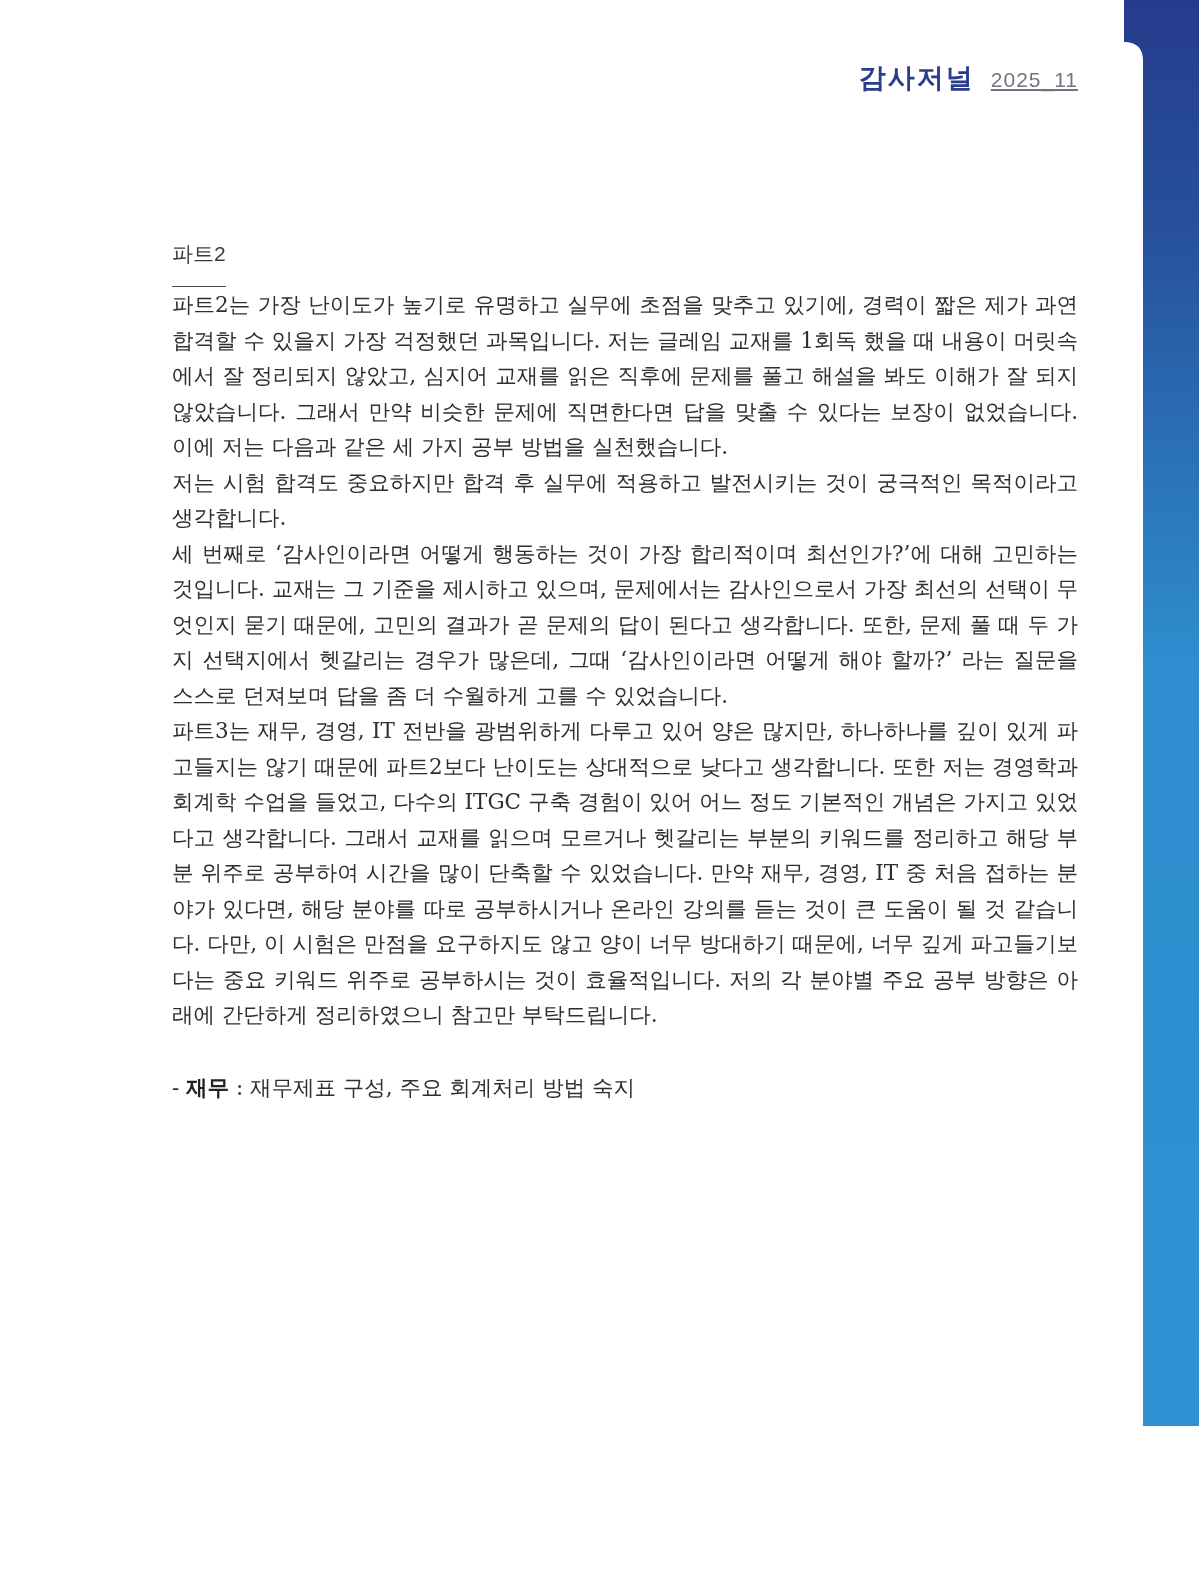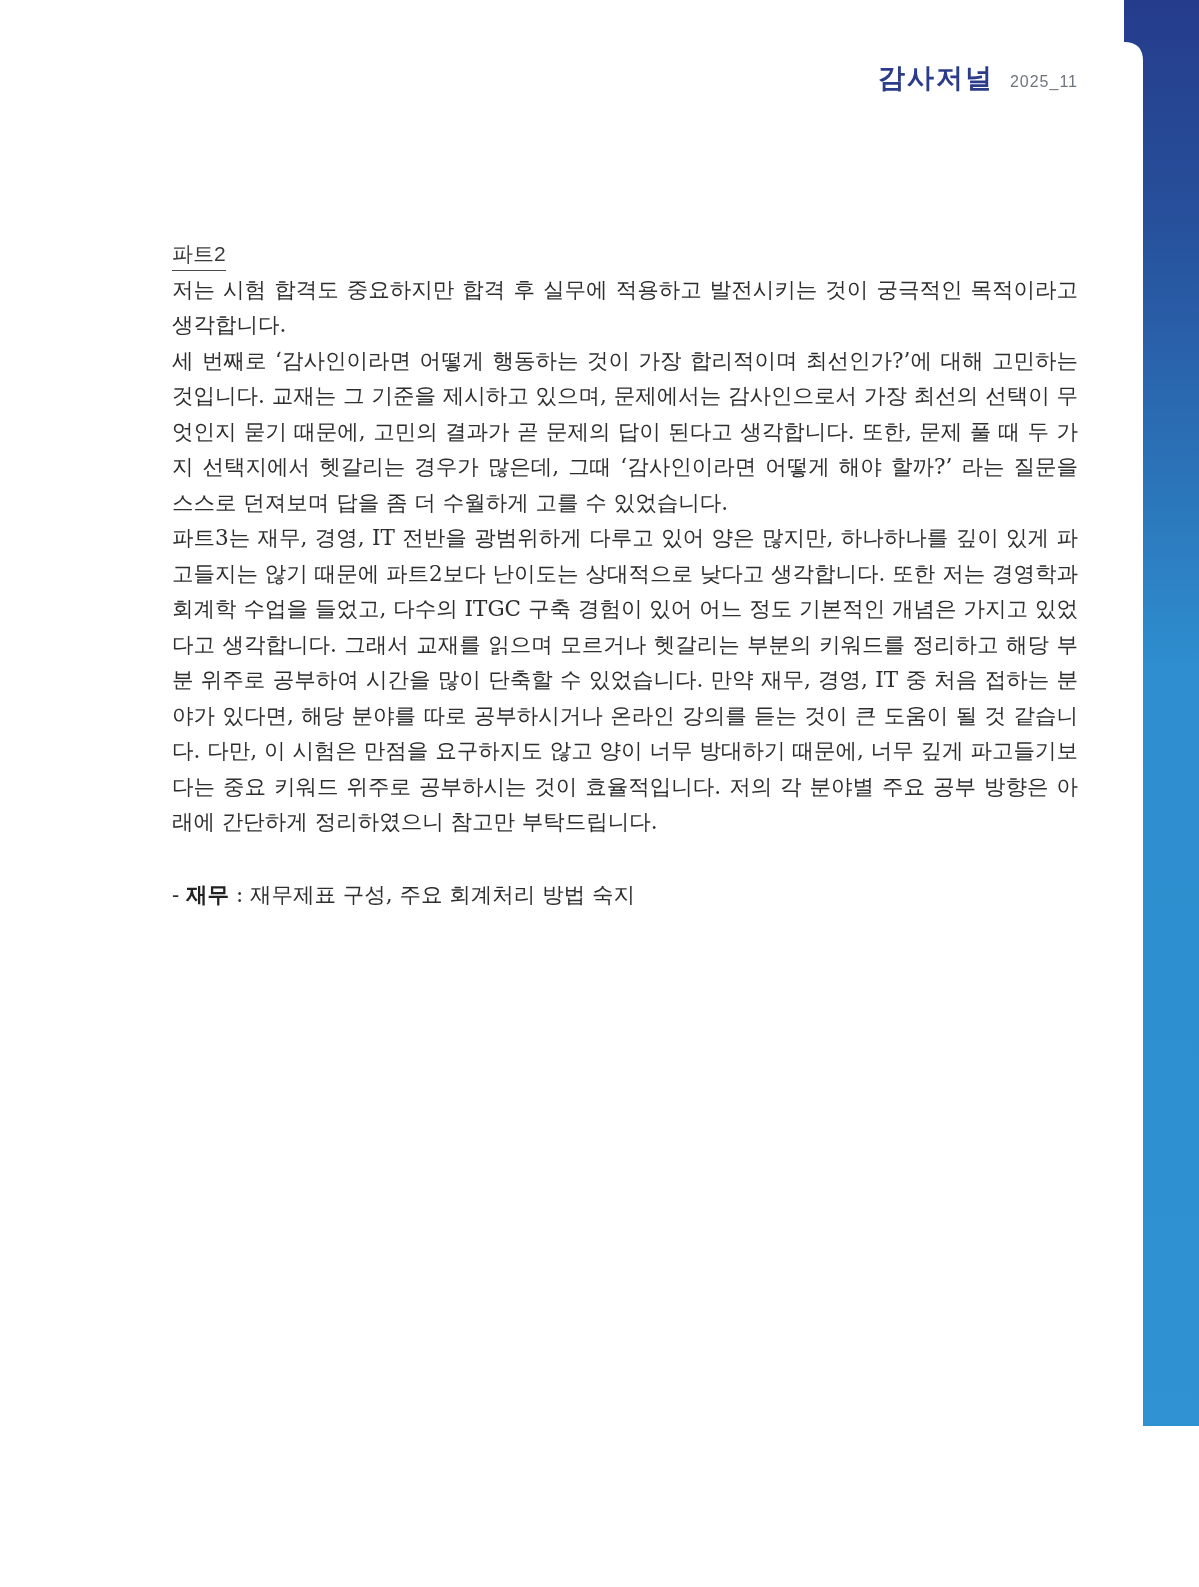--- a/index.html
+++ b/index.html
@@ -18,39 +18,39 @@
     position:absolute;top:60px;right:121px;
     display:flex;align-items:baseline;gap:16px;
   }
   .brand{
     font-family:"Liberation Sans","DejaVu Sans",sans-serif;
     font-weight:bold;font-size:27px;letter-spacing:2px;
     color:#2b3c8a;
   }
   .issue{
     font-family:"Liberation Sans","DejaVu Sans",sans-serif;
-    font-size:16px;letter-spacing:1px;color:#70757d;
+    font-size:21px;letter-spacing:1px;color:#70757d;text-decoration:underline;
   }
   .content{
     position:absolute;left:172px;top:186px;width:906px;
     font-size:21.5px;line-height:35.5px;
     text-align:justify;word-break:break-all;
   }
   .content p{margin:0;}
   .section-heading{
     display:block;
     margin:50px 0 0 0;
     font-family:"Liberation Sans","DejaVu Sans",sans-serif;
     font-size:21px;font-weight:500;color:#3a3a3a;
     text-align:left;
   }
   .section-heading span{
     display:inline-block;
     border-bottom:1.6px solid #4a4a4a;
-    padding-bottom:4px;
+    padding-bottom:20px;
     line-height:24px;
   }
   .bullets{margin-top:37px;}
   .bullets p{margin:0;text-align:left;}
   .bullets b{font-weight:bold;color:#222;}
   .page-number{
     position:absolute;left:1046px;top:1570px;width:60px;
     font-size:22px;color:#3b3b4a;text-align:center;
     font-family:"DejaVu Serif","Liberation Serif",serif;
   }
@@ -74,20 +74,21 @@
 
   <div class="header">
     <span class="brand">감사저널</span>
     <span class="issue">2025_11</span>
   </div>
 
   <div class="content">
 
 
     <h3 class="section-heading"><span>파트2</span></h3>
+    <p>파트2는 가장 난이도가 높기로 유명하고 실무에 초점을 맞추고 있기에, 경력이 짧은 제가 과연 합격할 수 있을지 가장 걱정했던 과목입니다. 저는 글레임 교재를 1회독 했을 때 내용이 머릿속에서 잘 정리되지 않았고, 심지어 교재를 읽은 직후에 문제를 풀고 해설을 봐도 이해가 잘 되지 않았습니다. 그래서 만약 비슷한 문제에 직면한다면 답을 맞출 수 있다는 보장이 없었습니다. 이에 저는 다음과 같은 세 가지 공부 방법을 실천했습니다.</p>
     <p>저는 시험 합격도 중요하지만 합격 후 실무에 적용하고 발전시키는 것이 궁극적인 목적이라고 생각합니다.</p>
     <p>세 번째로 ‘감사인이라면 어떻게 행동하는 것이 가장 합리적이며 최선인가?’에 대해 고민하는 것입니다. 교재는 그 기준을 제시하고 있으며, 문제에서는 감사인으로서 가장 최선의 선택이 무엇인지 묻기 때문에, 고민의 결과가 곧 문제의 답이 된다고 생각합니다. 또한, 문제 풀 때 두 가지 선택지에서 헷갈리는 경우가 많은데, 그때 ‘감사인이라면 어떻게 해야 할까?’ 라는 질문을 스스로 던져보며 답을 좀 더 수월하게 고를 수 있었습니다.</p>
 
     <p>파트3는 재무, 경영, IT 전반을 광범위하게 다루고 있어 양은 많지만, 하나하나를 깊이 있게 파고들지는 않기 때문에 파트2보다 난이도는 상대적으로 낮다고 생각합니다. 또한 저는 경영학과 회계학 수업을 들었고, 다수의 ITGC 구축 경험이 있어 어느 정도 기본적인 개념은 가지고 있었다고 생각합니다. 그래서 교재를 읽으며 모르거나 헷갈리는 부분의 키워드를 정리하고 해당 부분 위주로 공부하여 시간을 많이 단축할 수 있었습니다. 만약 재무, 경영, IT 중 처음 접하는 분야가 있다면, 해당 분야를 따로 공부하시거나 온라인 강의를 듣는 것이 큰 도움이 될 것 같습니다. 다만, 이 시험은 만점을 요구하지도 않고 양이 너무 방대하기 때문에, 너무 깊게 파고들기보다는 중요 키워드 위주로 공부하시는 것이 효율적입니다. 저의 각 분야별 주요 공부 방향은 아래에 간단하게 정리하였으니 참고만 부탁드립니다.</p>
 
     <div class="bullets">
       <p><span>- </span><b>재무</b><span> : </span><span>재무제표 구성, 주요 회계처리 방법 숙지</span></p>
 
     </div>
 

